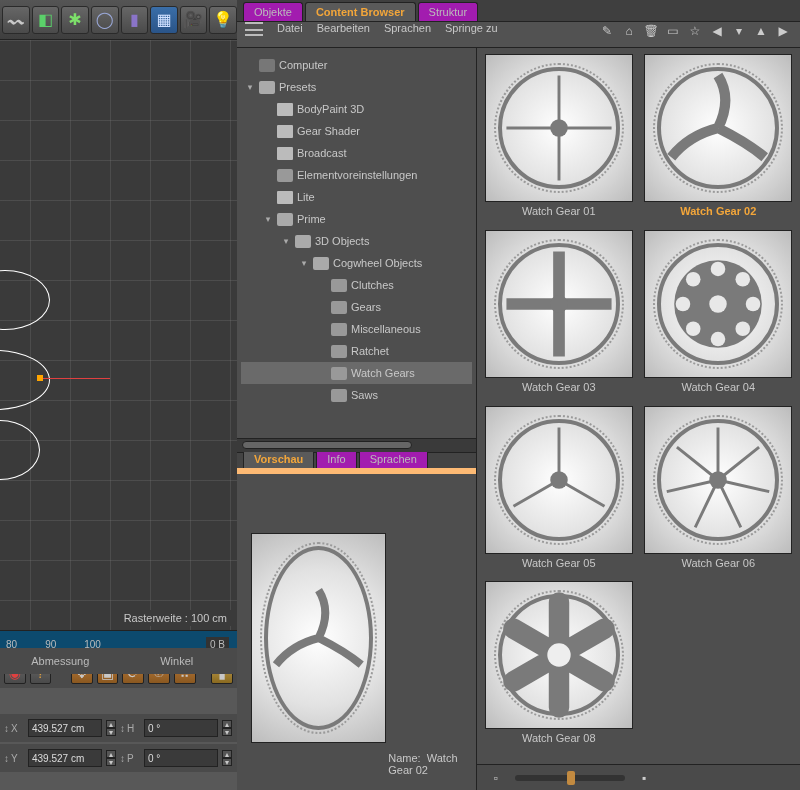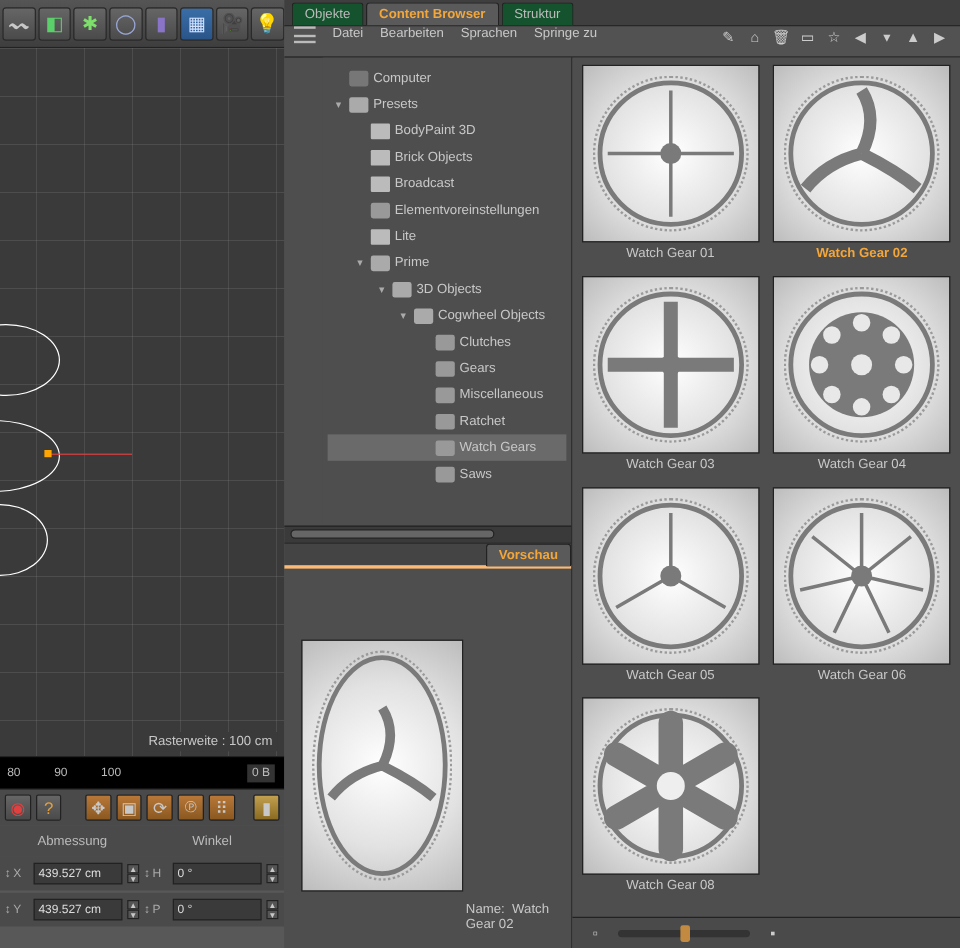--- a/index.html
+++ b/index.html
@@ -46,33 +46,33 @@
   .axis-x { position:absolute; height:1px; background:#e04040; }
   .axis-handle{position:absolute;width:6px;height:6px;background:orange;transform:translate(-50%,-50%);}
   .raster-label {
     position: absolute; right: 6px; bottom: 4px;
     background: #3a3a3a; color:#c8c8c8;
     padding: 2px 4px; font-size: 11px;
   }
   
   .timeline {
     position:absolute; left:0; top:630px; width:237px; height:28px;
-    background:#000000; border-top:1px solid #222; border-bottom:1px solid #222;
+    background:#0c4a6e; border-top:1px solid #222; border-bottom:1px solid #222;
     display:flex; align-items:center; padding-left:6px; gap:28px;
     font-size:10px; color:#bbb;
   }
   .timeline .ob { margin-left:auto; margin-right:8px; background:#333; padding:2px 4px;}
   
   .bl-row {
     position:absolute; left:0; width:237px; height:30px;
     display:flex; align-items:center; gap:4px; padding:0 4px;
     background:#4a4a4a;
   }
   .bl-row1{top:658px;}
-  .bl-row2{top:688px; background:#4a4a4a;}
+  .bl-row2{top:648px; background:#4a4a4a;}
   .bl-row3{top:714px;}
   .bl-row4{top:744px;}
   .mini-btn{
     width:22px;height:22px;border:1px solid #222;border-radius:2px;
     display:flex;align-items:center;justify-content:center;font-size:14px;
     background:linear-gradient(#666,#4a4a4a);
   }
   .mini-btn.orange{background:linear-gradient(#b87838,#8a5820);}
   .hdr-label{flex:1;text-align:center;color:#bbb;font-size:11px;}
   .coord-field{
@@ -88,61 +88,60 @@
     background:#4e4e4e;
     display:flex; flex-direction:column;
   }
   .tabrow {
     height:22px; display:flex; align-items:flex-end;
     background:#3f3f3f; padding-left:6px; gap:2px;
     border-bottom:1px solid #222;
   }
   .tab {
     padding:3px 10px; font-size:11px; color:#bbb;
-    background:#14532d; border:1px solid #222; border-bottom:none;
+    background:#a21caf; border:1px solid #222; border-bottom:none;
     border-radius:3px 3px 0 0;
   }
   .tab.active { background:#5a5a5a; color:#f3a63a; font-weight:bold;}
   .menubar{
     height:26px; display:flex; align-items:flex-start; gap:14px;
     padding:0 8px; background:#525252; border-bottom:1px solid #222;
   }
   .menubar .burger{width:18px;height:14px;border-top:2px solid #bbb;border-bottom:2px solid #bbb;position:relative;}
   .menubar .burger:before{content:"";position:absolute;left:0;right:0;top:5px;height:2px;background:#bbb;}
   .menubar .mi{color:#c8c8c8;font-size:11px;}
   .menubar .right-icons{margin-left:auto;display:flex;gap:4px;}
   .ri{width:18px;height:18px;display:flex;align-items:center;justify-content:center;color:#ccc;font-size:12px;}
   .content{flex:1; display:flex; min-height:0;}
   
   .tree-col{
     width:240px; display:flex; flex-direction:column; border-right:1px solid #222;
   }
   .tree{
     flex:0 0 390px; overflow:auto; padding:6px 4px;
     background:#4e4e4e;
-    margin-left:32px;
   }
   .tree-row{
     display:flex;align-items:center;height:22px;gap:4px;
     color:#c8c8c8;font-size:11px;
   }
   .tree-row.selected{background:#6a6a6a;}
   .tw{width:10px;text-align:center;color:#aaa;font-size:9px;}
   .ticon{width:16px;height:13px;background:#888;border-radius:2px;position:relative;}
   .ticon.folder{background:#999;}
   .ticon.folder.open{background:#aaa;}
   .ticon.doc{background:#bbb;border-radius:1px;}
   .ticon.comp{background:#777;}
   .ind{display:inline-block;}
   .hscroll{height:14px;background:#3a3a3a;border-top:1px solid #222;position:relative;}
   .hscroll .thumb{position:absolute;left:5px;top:2px;height:8px;width:170px;background:#666;border-radius:4px;}
   
   .preview-tabs{
     height:22px;display:flex;align-items:flex-end;gap:2px;padding-left:6px;
-    background:#444;border-top:1px solid #222;border-bottom:3px solid #fdba74;flex-direction:column;
+    background:#444;border-top:1px solid #222;border-bottom:6px solid #fdba74;
   }
   .preview-box{
     flex:1;background:#4e4e4e;padding:20px 14px 8px;
     display:flex;flex-direction:row;
   }
   .preview-img{
     width:210px;height:210px;align-self:center;
     background:radial-gradient(circle,#fff 0%,#e2e2e2 55%,#bcbcbc 100%);
     border:1px solid #222;position:relative;
   }
@@ -295,21 +294,21 @@
           <div class="tree-row">
             <span class="ind" style="width: 18px;"></span>
             <span class="tw"></span>
             <span class="ticon doc"></span>
             <span>BodyPaint 3D</span>
           </div>
           <div class="tree-row">
             <span class="ind" style="width: 18px;"></span>
             <span class="tw"></span>
             <span class="ticon doc"></span>
-            <span>Brick Objects</span>
+            <span>Gear Shader</span>
           </div>
           <div class="tree-row">
             <span class="ind" style="width: 18px;"></span>
             <span class="tw"></span>
             <span class="ticon doc"></span>
             <span>Broadcast</span>
           </div>
           <div class="tree-row">
             <span class="ind" style="width: 18px;"></span>
             <span class="tw"></span>

